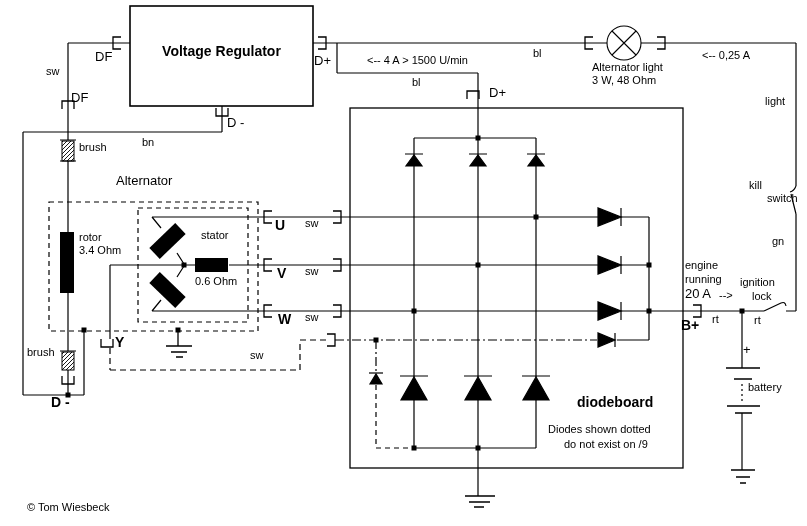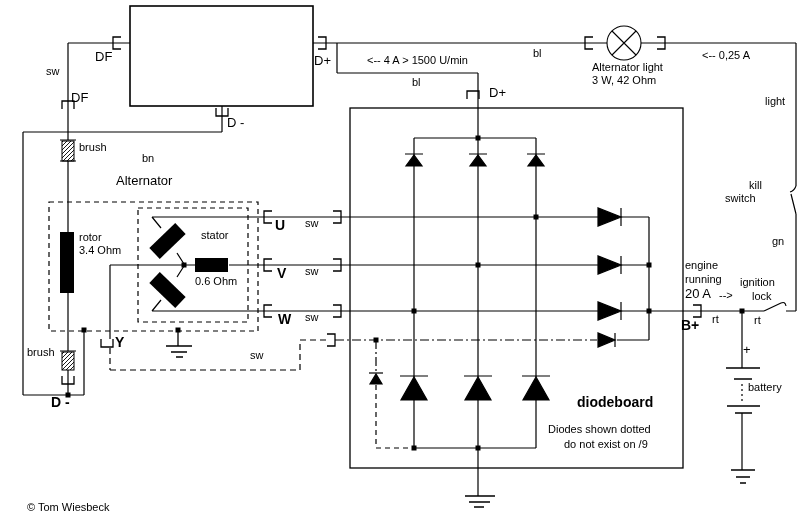--- a/index.html
+++ b/index.html
@@ -177,31 +177,32 @@
     <rect x="646.5" y="262.5" width="5" height="5"></rect>
     <rect x="646.5" y="308.5" width="5" height="5"></rect>
     <rect x="739.5" y="308.5" width="5" height="5"></rect>
     <rect x="373.5" y="337.5" width="5" height="5"></rect>
     <rect x="411.5" y="445.5" width="5" height="5"></rect>
     <rect x="475.5" y="445.5" width="5" height="5"></rect>
     <rect x="181.5" y="262.5" width="5" height="5"></rect>
   </g>
 </svg>
 
+<div class="lbl b14 ctr" style="left:130px;top:44px;width:183px;">Voltage Regulator</div>
 
 <div class="lbl" style="left:533px;top:47px;">bl</div>
 <div class="lbl" style="left:367px;top:54px;">&lt;-- 4 A   &gt; 1500 U/min</div>
 <div class="lbl" style="left:412px;top:76px;">bl</div>
 
 <div class="lbl b13" style="left:95px;top:50px;">DF</div>
 <div class="lbl" style="left:46px;top:65px;">sw</div>
 <div class="lbl b13" style="left:71px;top:91px;">DF</div>
 <div class="lbl b13" style="left:314px;top:54px;">D+</div>
 <div class="lbl b13" style="left:227px;top:116px;">D -</div>
-<div class="lbl" style="left:142px;top:152px;">bn</div>
+<div class="lbl" style="left:142px;top:136px;">bn</div>
 
 <div class="lbl" style="left:79px;top:141px;">brush</div>
 <div class="lbl b13" style="left:116px;top:174px;">Alternator</div>
 <div class="lbl" style="left:79px;top:231px;">rotor</div>
 <div class="lbl" style="left:79px;top:244px;">3.4 Ohm</div>
 <div class="lbl" style="left:201px;top:229px;">stator</div>
 <div class="lbl" style="left:195px;top:275px;">0.6 Ohm</div>
 
 <div class="lbl b14" style="left:275px;top:218px;">U</div>
 <div class="lbl b14" style="left:277px;top:266px;">V</div>
@@ -210,26 +211,26 @@
 <div class="lbl" style="left:305px;top:265px;">sw</div>
 <div class="lbl" style="left:305px;top:311px;">sw</div>
 
 <div class="lbl b14" style="left:115px;top:335px;">Y</div>
 <div class="lbl" style="left:250px;top:349px;">sw</div>
 <div class="lbl" style="left:27px;top:346px;">brush</div>
 <div class="lbl b14" style="left:51px;top:395px;">D -</div>
 
 <div class="lbl b13" style="left:489px;top:86px;">D+</div>
 <div class="lbl" style="left:592px;top:61px;">Alternator light</div>
-<div class="lbl" style="left:592px;top:74px;">3 W, 42 Ohm</div>
+<div class="lbl" style="left:592px;top:74px;">3 W, 48 Ohm</div>
 <div class="lbl" style="left:702px;top:49px;">&lt;-- 0,25 A</div>
 <div class="lbl" style="left:765px;top:95px;">light</div>
 
 <div class="lbl" style="left:749px;top:179px;">kill</div>
-<div class="lbl" style="left:725px;top:192px;">switch</div>
+<div class="lbl" style="left:767px;top:192px;">switch</div>
 <div class="lbl" style="left:772px;top:235px;">gn</div>
 
 <div class="lbl" style="left:685px;top:259px;">engine</div>
 <div class="lbl" style="left:685px;top:273px;">running</div>
 <div class="lbl b13" style="left:685px;top:287px;">20 A</div>
 <div class="lbl" style="left:719px;top:289px;">--&gt;</div>
 <div class="lbl" style="left:740px;top:276px;">ignition</div>
 <div class="lbl" style="left:752px;top:290px;">lock</div>
 
 <div class="lbl b14" style="left:681px;top:318px;">B+</div>

